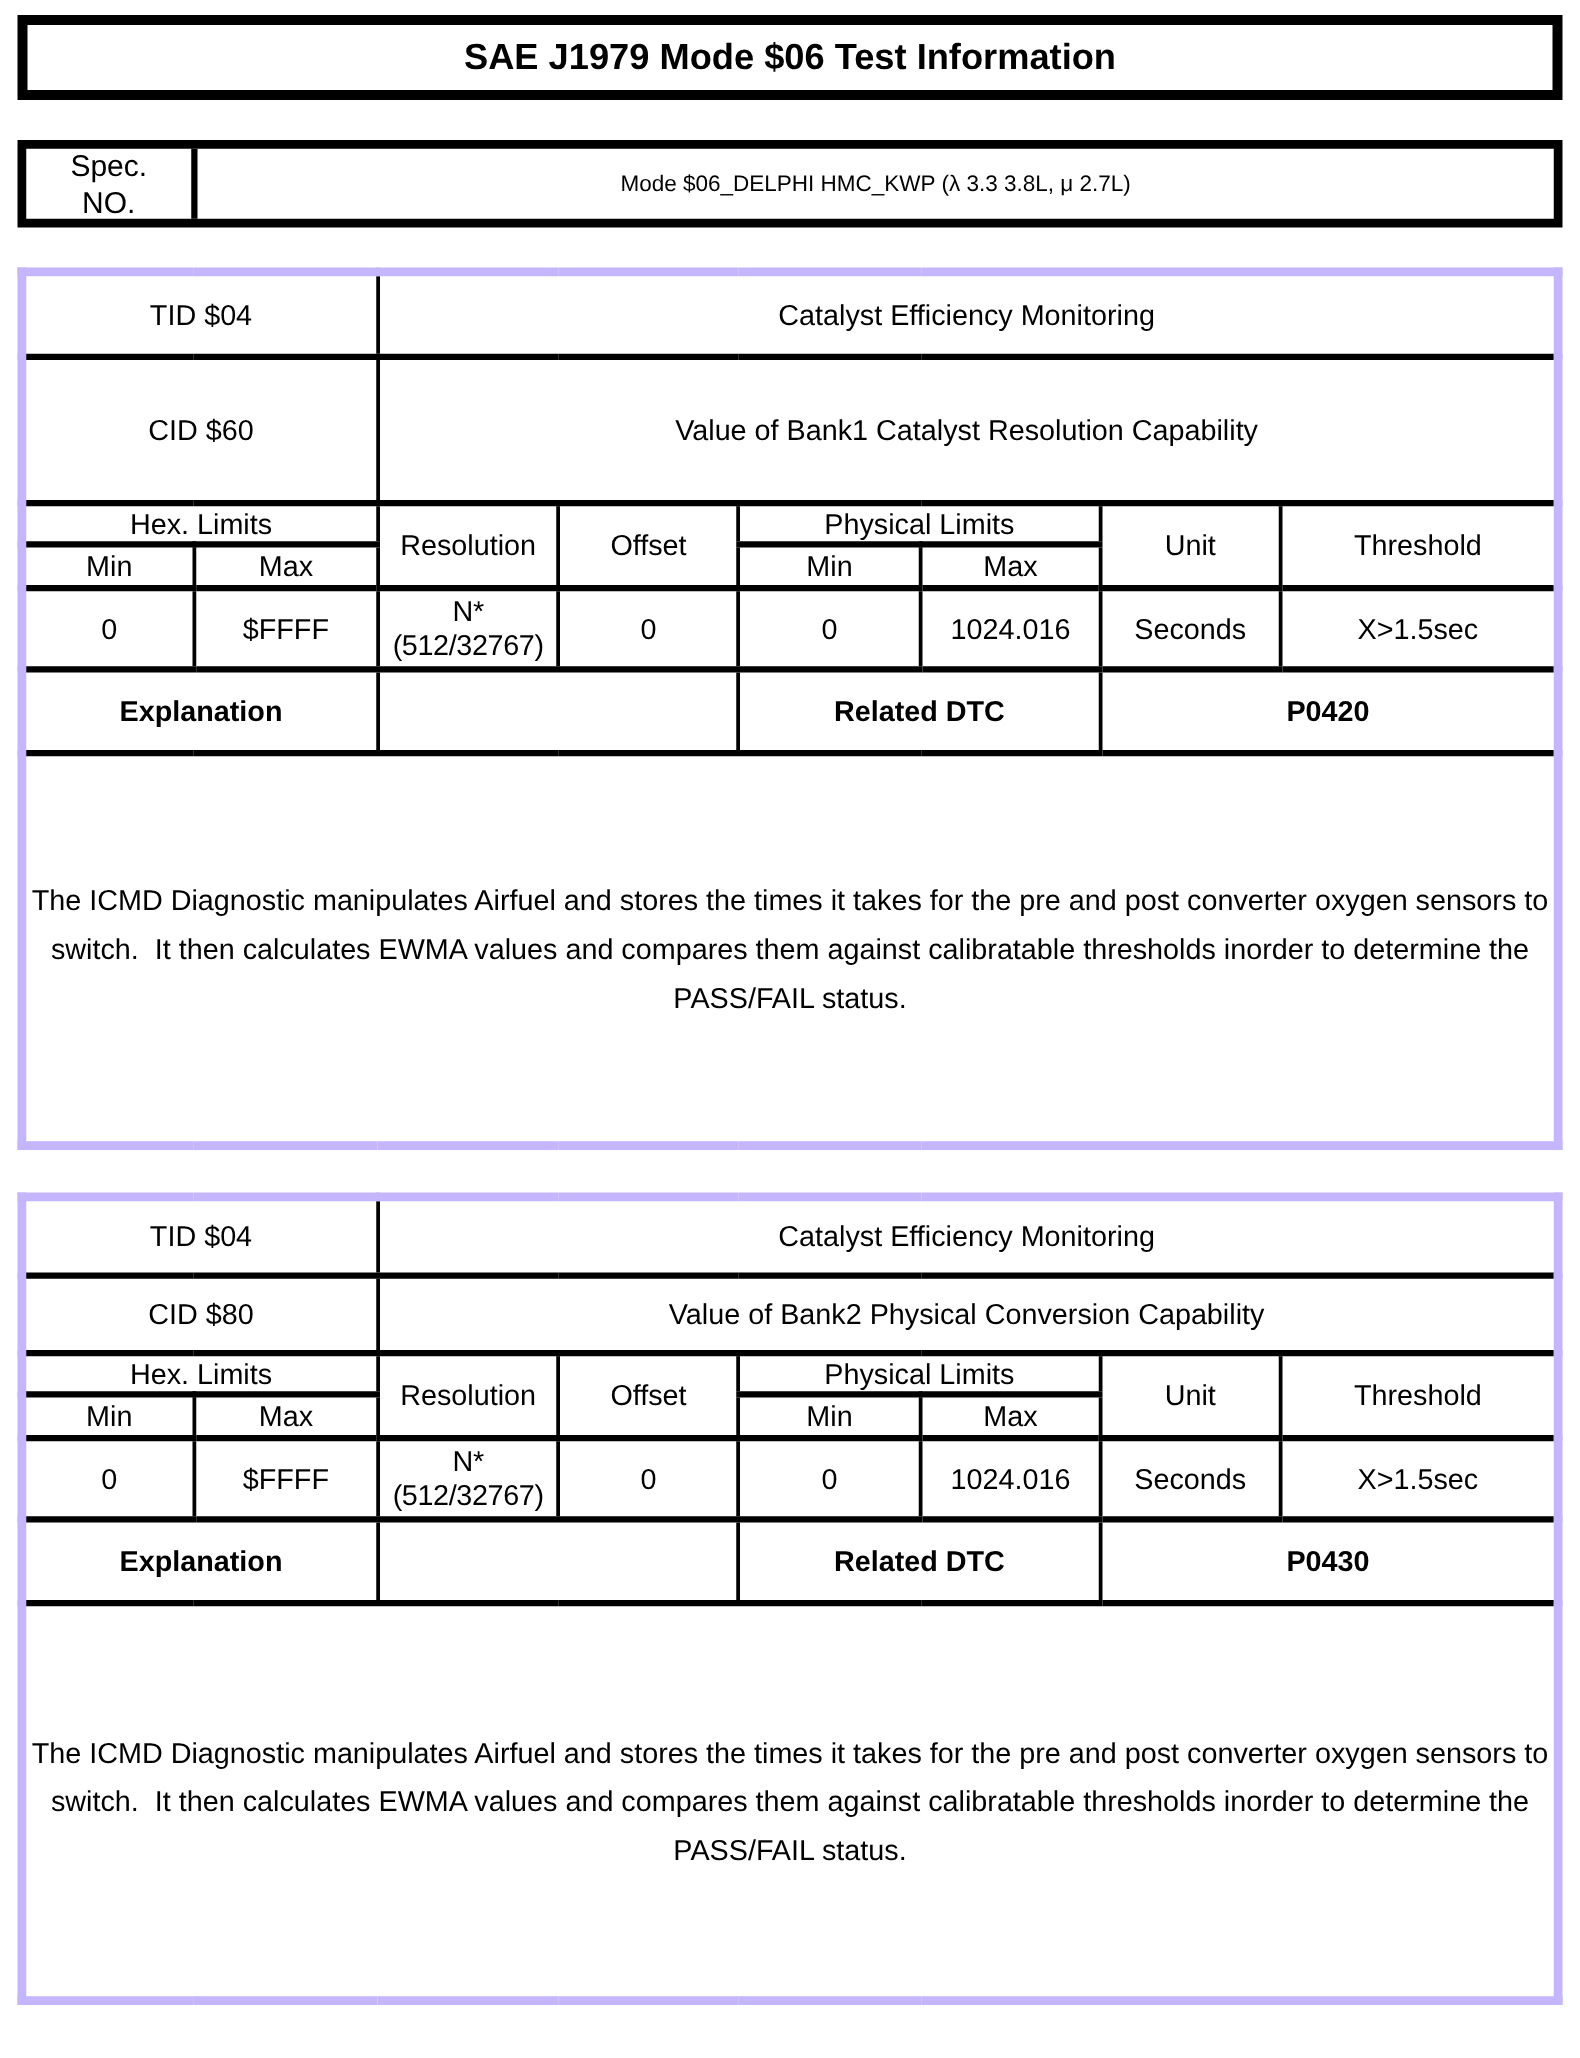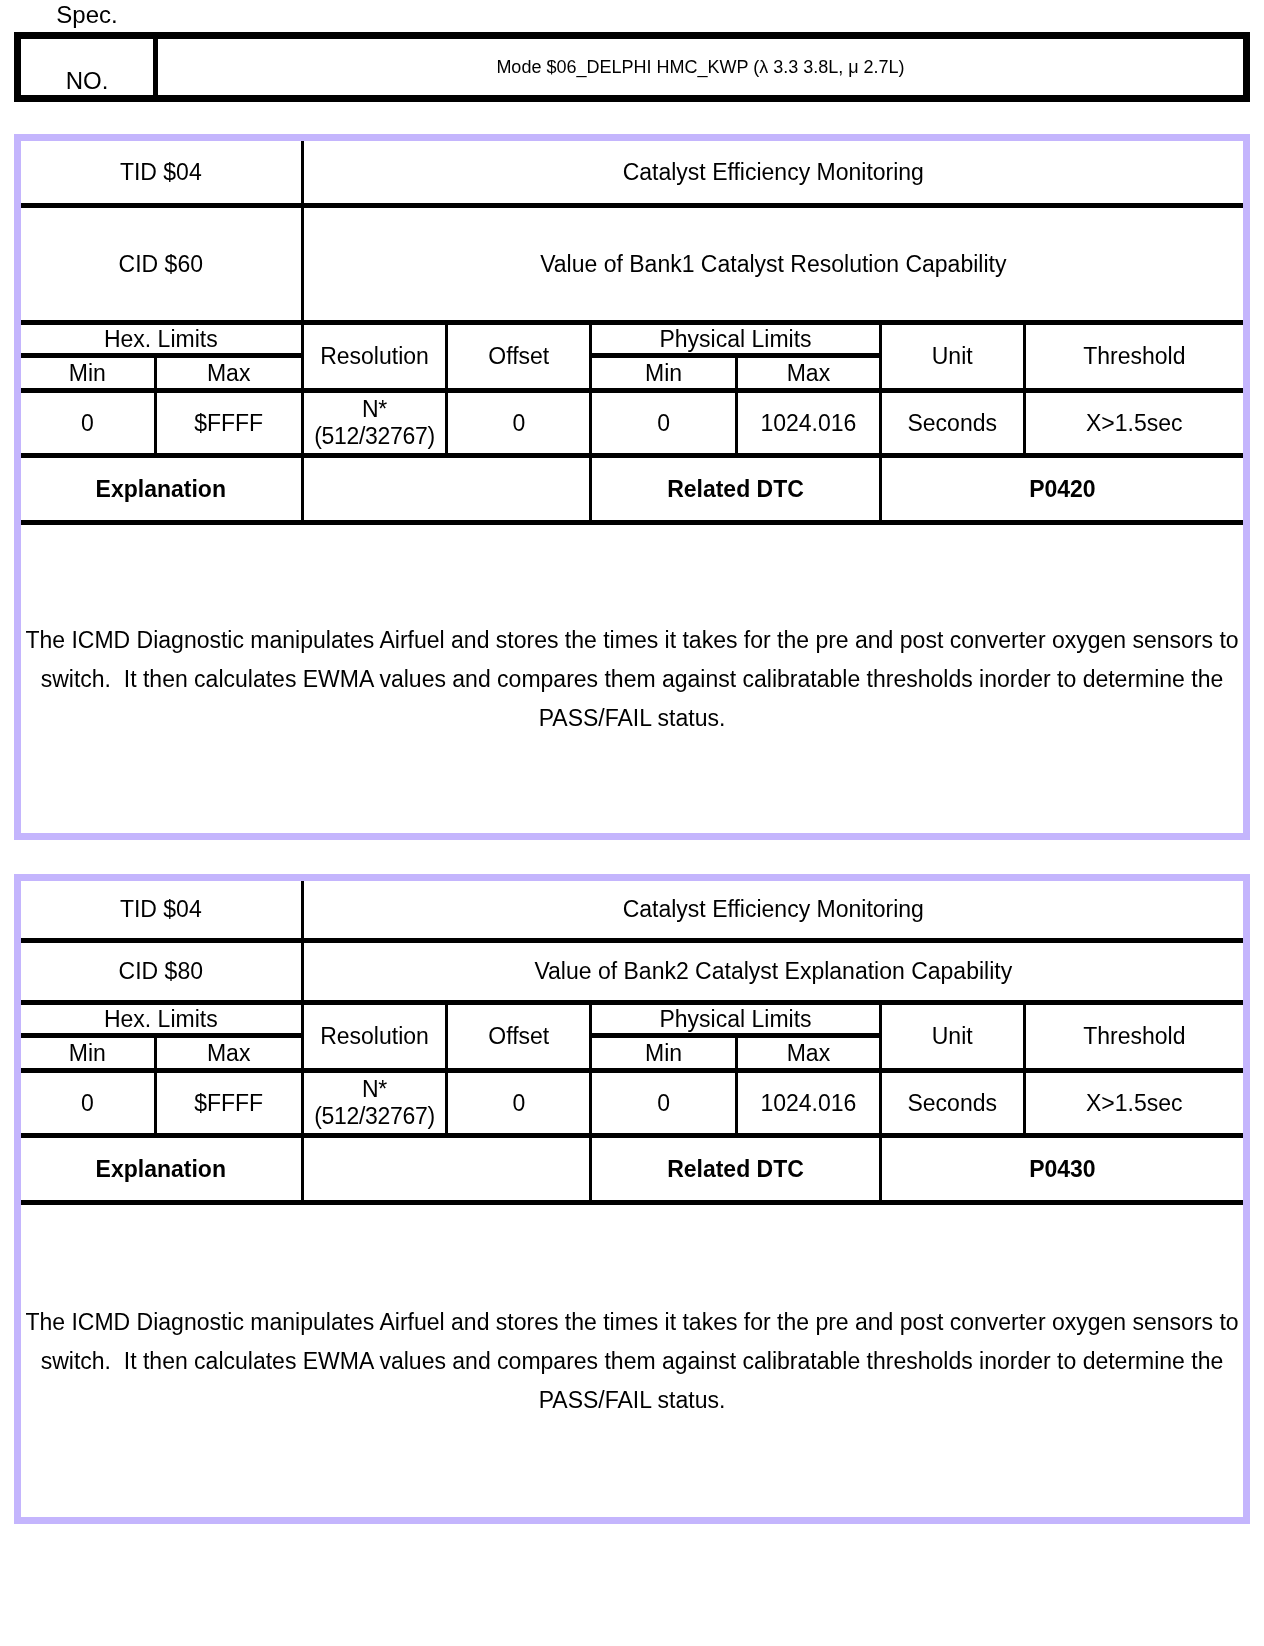--- a/index.html
+++ b/index.html
@@ -22,22 +22,22 @@
 
   .spec-box {
     margin:32px 14px 0 14px;
     height:56px;
     border:7px solid #000;
     display:flex;
   }
   .spec-label {
     width:132px;
     border-right:5px solid #000;
-    display:flex; flex-direction:column; align-items:center; justify-content:flex-end;
-    font-size:24px; line-height:1.22;gap:36px;
+    display:flex; flex-direction:column; align-items:center; justify-content:space-between;
+    font-size:24px; line-height:1.22;
   }
   .spec-value {
     flex:1;
     display:flex; align-items:center; justify-content:center;
     font-size:18px;
   }
 
   table.tid-table {
     width:1236px;
     margin:32px 14px 0 14px;
@@ -80,20 +80,23 @@
     font-size:23.5px;
     line-height:39px;
     white-space:pre-wrap;
   }
 </style>
 </head>
 <body>
 
 <div class="page">
 
+  <div class="title-box">
+    <span>SAE J1979 Mode $06 Test Information</span>
+  </div>
 
   <div class="spec-box">
     <div class="spec-label">
       <div>Spec.</div>
       <div>NO.</div>
     </div>
     <div class="spec-value">Mode $06_DELPHI HMC_KWP (λ 3.3 3.8L, μ 2.7L)</div>
   </div>
 
   <table class="tid-table t1">
@@ -163,21 +166,21 @@
         <col style="width:143px">
         <col style="width:221px">
     </colgroup>
     <tbody>
       <tr class="r-tid">
         <td colspan="2">TID $04</td>
         <td colspan="6">Catalyst Efficiency Monitoring</td>
       </tr>
       <tr class="r-cid">
         <td colspan="2">CID $80</td>
-        <td colspan="6">Value of Bank2 Catalyst Explanation Capability</td>
+        <td colspan="6">Value of Bank2 Physical Conversion Capability</td>
       </tr>
       <tr class="r-h1">
         <td colspan="2">Hex. Limits</td>
         <td rowspan="2">Resolution</td>
         <td rowspan="2">Offset</td>
         <td colspan="2">Physical Limits</td>
         <td rowspan="2">Unit</td>
         <td rowspan="2">Threshold</td>
       </tr>
       <tr class="r-h2">

